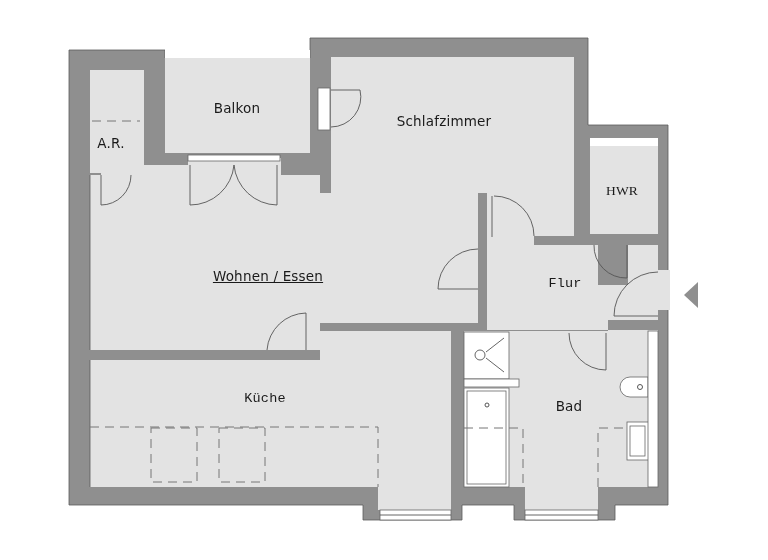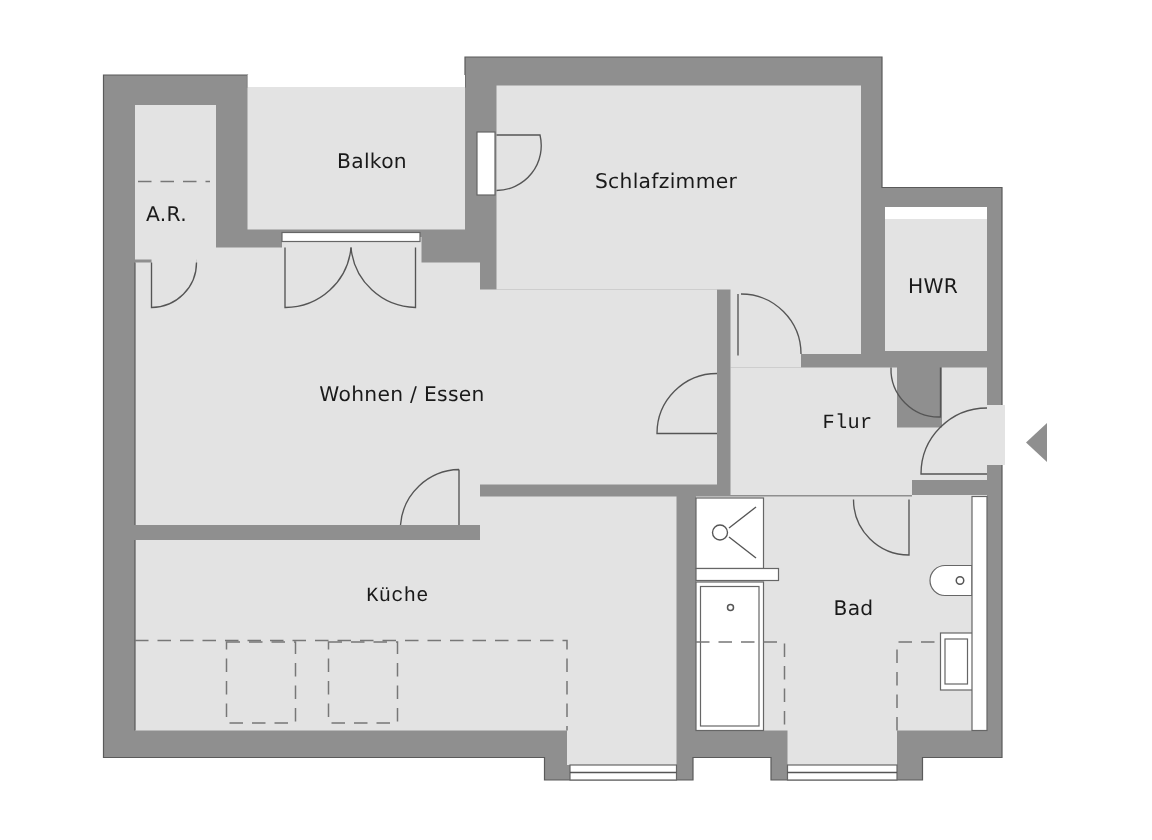--- a/index.html
+++ b/index.html
@@ -109,19 +109,19 @@
     <rect fill="none" stroke="#666" stroke-width="0.8" x="630" y="426" width="15" height="30"></rect>
     <rect fill="#ffffff" stroke="#666" stroke-width="0.8" x="648" y="331" width="10" height="156"></rect>
   </g>
 
   <line class="dash" x1="92" y1="121" x2="140" y2="121"></line>
 
   <polygon points="698,282 698,308 684,295" fill="#8f8f8f"></polygon>
 </svg>
 
 <div class="label" style="left:111px;top:143px;">A.R.</div>
-<div class="label" style="left:248px;top:108px;">Balkon</div>
+<div class="label" style="left:237px;top:108px;">Balkon</div>
 <div class="label" style="left:444px;top:121px;">Schlafzimmer</div>
-<div class="label" style="left:622px;top:191px;">HWR</div>
-<div class="label" style="left:268px;top:263px;">Wohnen / Essen</div>
+<div class="label" style="left:622px;top:191px;font-family:Liberation Serif, serif;">HWR</div>
+<div class="label" style="left:268px;top:276px;text-decoration:underline;">Wohnen / Essen</div>
 <div class="label" style="left:565px;top:283px;font-family:Liberation Mono, monospace;">Flur</div>
 <div class="label" style="left:265px;top:398px;font-family:Liberation Mono, monospace;">Küche</div>
 <div class="label" style="left:569px;top:406px;">Bad</div>
 
 </body></html>

